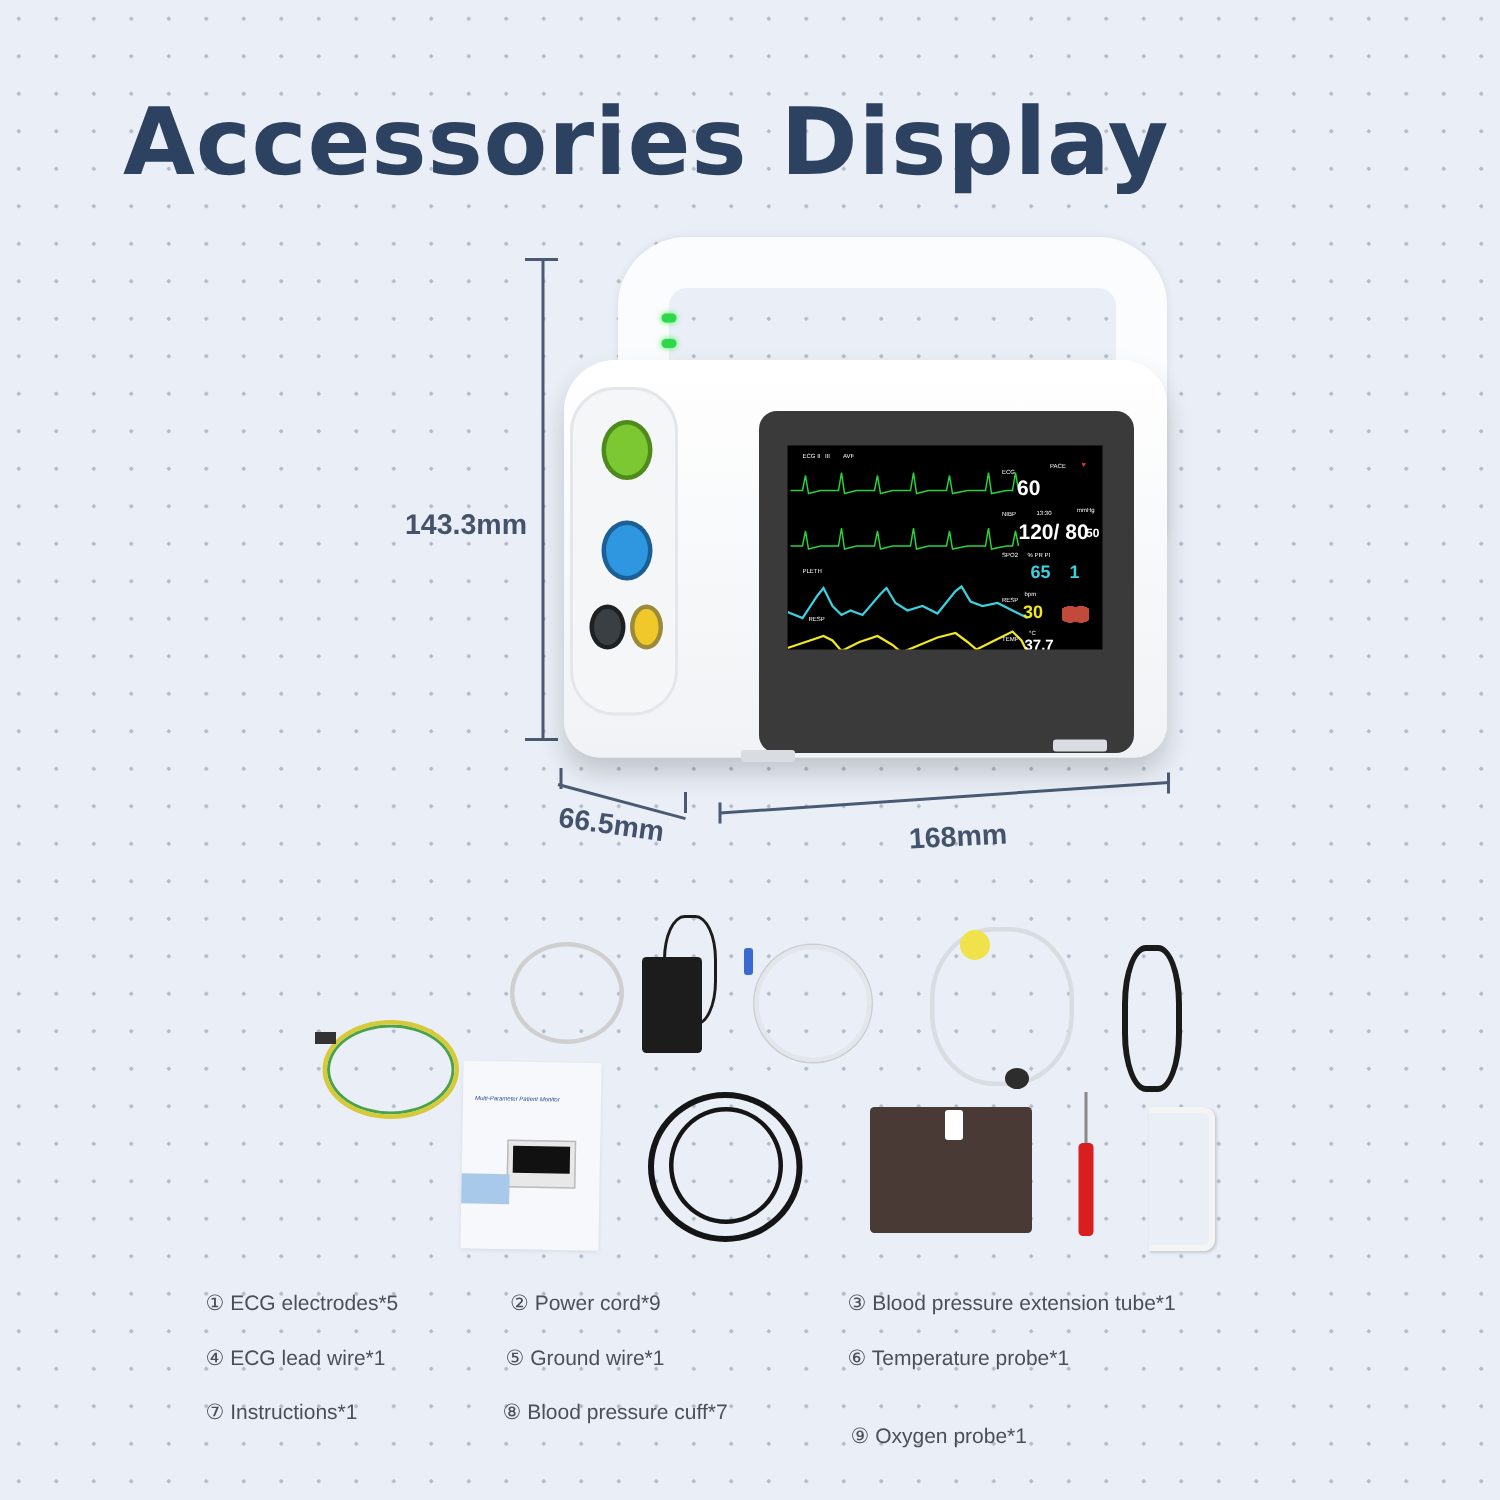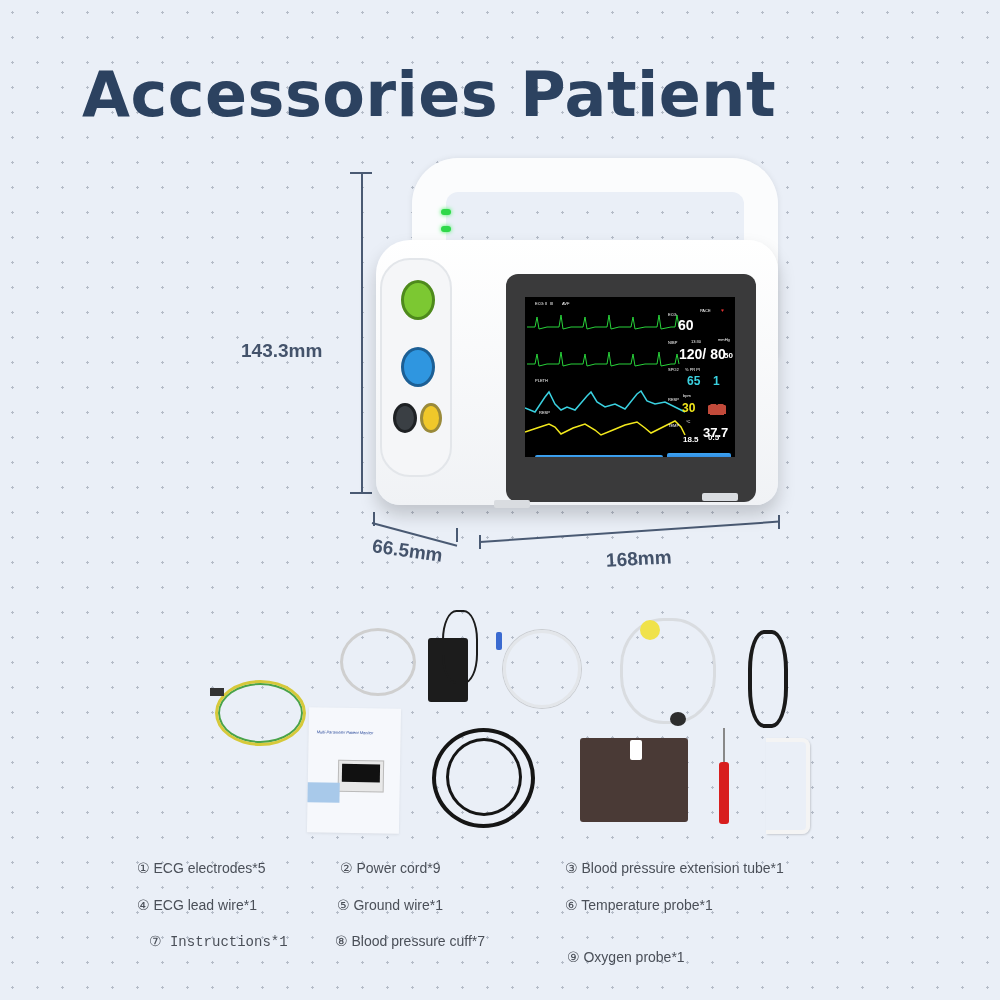--- a/index.html
+++ b/index.html
@@ -15,38 +15,38 @@
   .dimline{background:#4a5a73;}
   
   .handle{left:412px;top:158px;width:366px;height:200px;border:34px solid #fbfcfd;border-bottom:none;border-radius:46px 46px 0 0;box-sizing:border-box;
     box-shadow:0 0 6px rgba(0,0,0,0.08);}
   .body{left:376px;top:240px;width:402px;height:265px;background:linear-gradient(180deg,#ffffff,#f0f2f5);border-radius:34px 30px 22px 24px;
     box-shadow:0 10px 18px rgba(0,0,0,0.18);}
   .side{left:380px;top:258px;width:68px;height:215px;border:2px solid #e3e6ea;border-radius:30px;background:#f5f6f8;}
   .port{border-radius:50%;}
   .led{width:10px;height:6px;background:#2fd84a;border-radius:3px;box-shadow:0 0 4px #3ef25c;}
   .bezel{left:506px;top:274px;width:250px;height:228px;background:#3a3a3b;border-radius:12px;}
-  .screen{left:525px;top:297px;width:210px;height:160px;background:#000;overflow:hidden;}
+  .screen{left:525px;top:297px;width:210px;height:136px;background:#000;overflow:hidden;}
   .scr-txt{color:#fff;font-size:4px;position:absolute;}
   .val{position:absolute;font-weight:bold;font-family:"Liberation Sans",sans-serif;}
   .btnbar{position:absolute;top:158px;height:11px;background:linear-gradient(#3ea3f0,#1f6fd0);border-radius:2px;color:#fff;font-size:4px;display:flex;align-items:center;gap:6px;padding-left:4px;box-sizing:border-box;}
   .feet{top:500px;width:36px;height:8px;background:#d9dce0;border-radius:2px;}
   
   .acc-list{left:137px;top:860px;width:800px;}
   .acc-item{position:absolute;font-size:14px;color:#4a4f58;white-space:nowrap;}
 </style>
 </head>
 <body>
 
-<div class="abs title">Accessories Patient</div>
+<div class="abs title">Accessories Display</div>
 
 <div class="abs dimline" style="left:361px;top:173px;width:2px;height:320px;"></div>
 <div class="abs dimline" style="left:350px;top:172px;width:22px;height:2px;"></div>
 <div class="abs dimline" style="left:350px;top:492px;width:22px;height:2px;"></div>
-<div class="abs dim" style="left:241px;top:340px;">143.3mm</div>
+<div class="abs dim" style="left:270px;top:340px;">143.3mm</div>
 
 <div class="abs dimline" style="left:372px;top:522px;width:88px;height:2px;transform:rotate(15deg);transform-origin:left center;"></div>
 <div class="abs dimline" style="left:373px;top:512px;width:2px;height:14px;"></div>
 <div class="abs dimline" style="left:456px;top:528px;width:2px;height:14px;"></div>
 <div class="abs dim" style="left:372px;top:540px;transform:rotate(8deg);">66.5mm</div>
 
 <div class="abs dimline" style="left:480px;top:541px;width:300px;height:2px;transform:rotate(-3.9deg);transform-origin:left center;"></div>
 <div class="abs dimline" style="left:479px;top:535px;width:2px;height:14px;"></div>
 <div class="abs dimline" style="left:778px;top:515px;width:2px;height:14px;"></div>
 <div class="abs dim" style="left:606px;top:548px;transform:rotate(-3deg);">168mm</div>
@@ -88,21 +88,21 @@
     <div class="scr-txt" style="left:143px;top:70px;">SPO2</div>
     <div class="scr-txt" style="left:160px;top:70px;">%  PR  PI</div>
     <div class="val" style="left:162px;top:77px;font-size:12px;color:#3ad1e0;">65</div>
     <div class="val" style="left:188px;top:77px;font-size:12px;color:#3ad1e0;">1</div>
     <div class="scr-txt" style="left:143px;top:100px;">RESP</div>
     <div class="scr-txt" style="left:158px;top:96px;">bpm</div>
     <div class="val" style="left:157px;top:104px;font-size:12px;color:#f2e81c;">30</div>
     <div class="abs" style="left:183px;top:103px;width:18px;height:16px;background:radial-gradient(ellipse at 30% 60%,#c24a3a 40%,transparent 42%),radial-gradient(ellipse at 70% 60%,#c24a3a 40%,transparent 42%);"></div>
     <div class="scr-txt" style="left:143px;top:126px;">TEMP</div>
     <div class="scr-txt" style="left:161px;top:122px;">°C</div>
-    <div class="val" style="left:158px;top:128px;font-size:13px;color:#fff;padding-left:20px;">37.7</div>
+    <div class="val" style="left:158px;top:128px;font-size:10px;color:#fff;">37.7</div>
     <div class="val" style="left:158px;top:138px;font-size:8px;color:#fff;">18.5</div>
     <div class="val" style="left:183px;top:136px;font-size:8px;color:#fff;">0.5</div>
     <div class="abs" style="left:196px;top:10px;font-size:5px;color:#e03030;">♥</div>
 
     <div class="btnbar" style="left:10px;width:128px;">
       <span>MUTE</span>
       <span>NIBP</span>
       <span>REP</span>
       <span>FREEZE</span>
       <span>MENU</span>
@@ -155,16 +155,16 @@
   <div class="abs" style="left:566px;top:138px;width:40px;height:88px;border:4px solid #f4f4f4;border-left:none;border-radius:0 8px 8px 0;box-shadow:1px 1px 2px rgba(0,0,0,0.15);"></div>
 </div>
 
 <div class="abs acc-list">
   <div class="acc-item" style="left:0;top:0;"><span>①</span> <span>ECG electrodes*5</span></div>
   <div class="acc-item" style="left:203px;top:0;"><span>②</span> <span>Power cord*9</span></div>
   <div class="acc-item" style="left:428px;top:0;"><span>③</span> <span>Blood pressure extension tube*1</span></div>
   <div class="acc-item" style="left:0;top:37px;"><span>④</span> <span>ECG lead wire*1</span></div>
   <div class="acc-item" style="left:200px;top:37px;"><span>⑤</span> <span>Ground wire*1</span></div>
   <div class="acc-item" style="left:428px;top:37px;"><span>⑥</span> <span>Temperature probe*1</span></div>
-  <div class="acc-item" style="left:12px;top:73px;font-family:Liberation Mono, monospace;"><span>⑦</span> <span>Instructions*1</span></div>
+  <div class="acc-item" style="left:0;top:73px;"><span>⑦</span> <span>Instructions*1</span></div>
   <div class="acc-item" style="left:198px;top:73px;"><span>⑧</span> <span>Blood pressure cuff*7</span></div>
   <div class="acc-item" style="left:430px;top:89px;"><span>⑨</span> <span>Oxygen probe*1</span></div>
 </div>
 
 </body></html>

